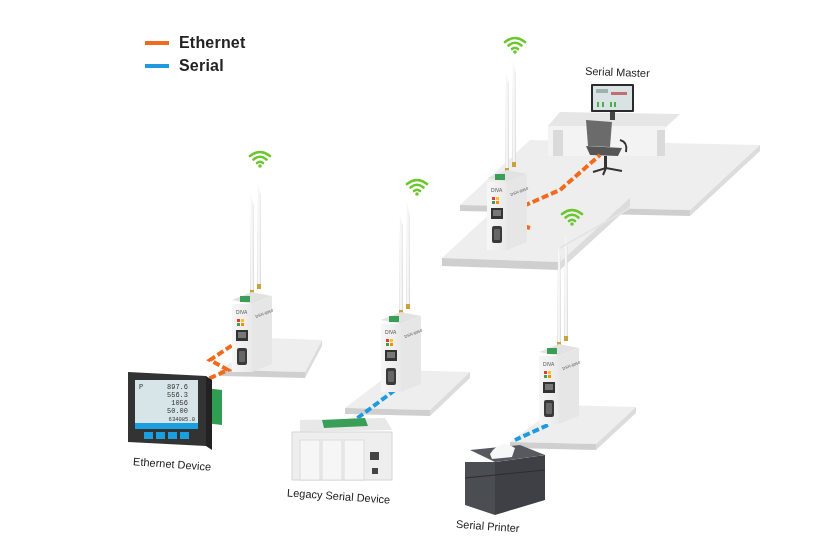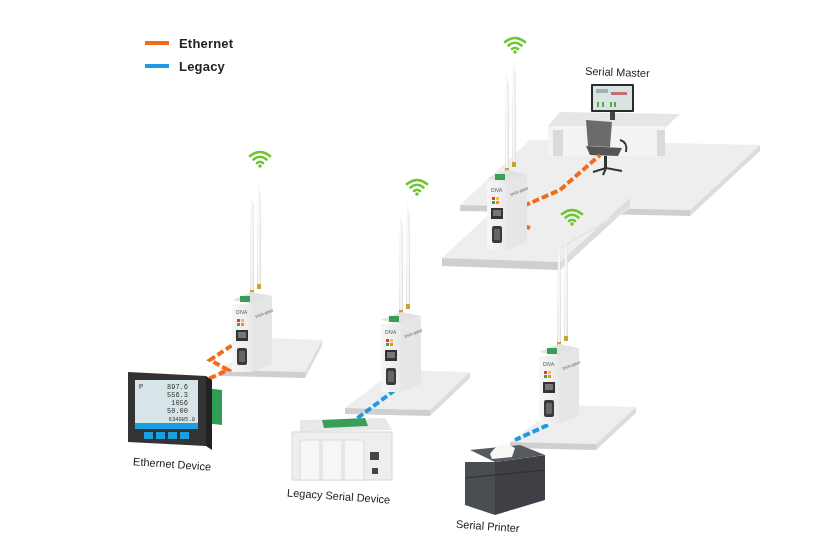--- a/index.html
+++ b/index.html
@@ -2,21 +2,21 @@
 <html><head>
 <meta charset="utf-8">
 <style>
   html, body { margin: 0; padding: 0; background: #ffffff; }
   body { width: 840px; height: 560px; overflow: hidden; position: relative;
          font-family: "Liberation Sans", sans-serif; }
   #stage { position: absolute; left: 0; top: 0; width: 840px; height: 560px; }
   .legend { position: absolute; left: 145px; top: 32px; }
   .legend-row { display: flex; align-items: center; height: 22px; margin-bottom: 1px; }
   .legend-swatch { width: 24px; height: 4px; margin-right: 10px; }
-  .legend-label { font-size: 13px; color: #222; font-weight: bold; letter-spacing: 0.2px; }
+  .legend-label { font-size: 16px; color: #222; font-weight: bold; letter-spacing: 0.2px; }
   .legend-wifi { width: 24px; height: 16px; margin-right: 10px; }
   .caption { position: absolute; font-size: 11px; color: #222; white-space: nowrap; }
 </style>
 </head>
 <body>
 
 <svg id="stage" viewBox="0 0 840 560" xmlns="http://www.w3.org/2000/svg">
   <defs>
     <linearGradient id="antGrad" x1="0" x2="1">
       <stop offset="0" stop-color="#dcdcdc"></stop>
@@ -233,20 +233,20 @@
   <line x1="560" y1="248" x2="630" y2="208" stroke="#e4e4e4" stroke-width="2"></line>
 </svg>
 
 <div class="legend">
   <div class="legend-row">
     <div class="legend-swatch" style="background:#f26b1d"></div>
     <span class="legend-label">Ethernet</span>
   </div>
   <div class="legend-row">
     <div class="legend-swatch" style="background:#1e9be0"></div>
-    <span class="legend-label">Legacy</span>
+    <span class="legend-label">Serial</span>
   </div>
 </div>
 
 <div class="caption" style="left:585px; top:66px; transform:rotate(2deg);">Serial Master</div>
 <div class="caption" style="left:133px; top:458px; transform:rotate(4deg);">Ethernet Device</div>
 <div class="caption" style="left:287px; top:490px; transform:rotate(4deg);">Legacy Serial Device</div>
 <div class="caption" style="left:456px; top:520px; transform:rotate(4deg);">Serial Printer</div>
 
 </body></html>

